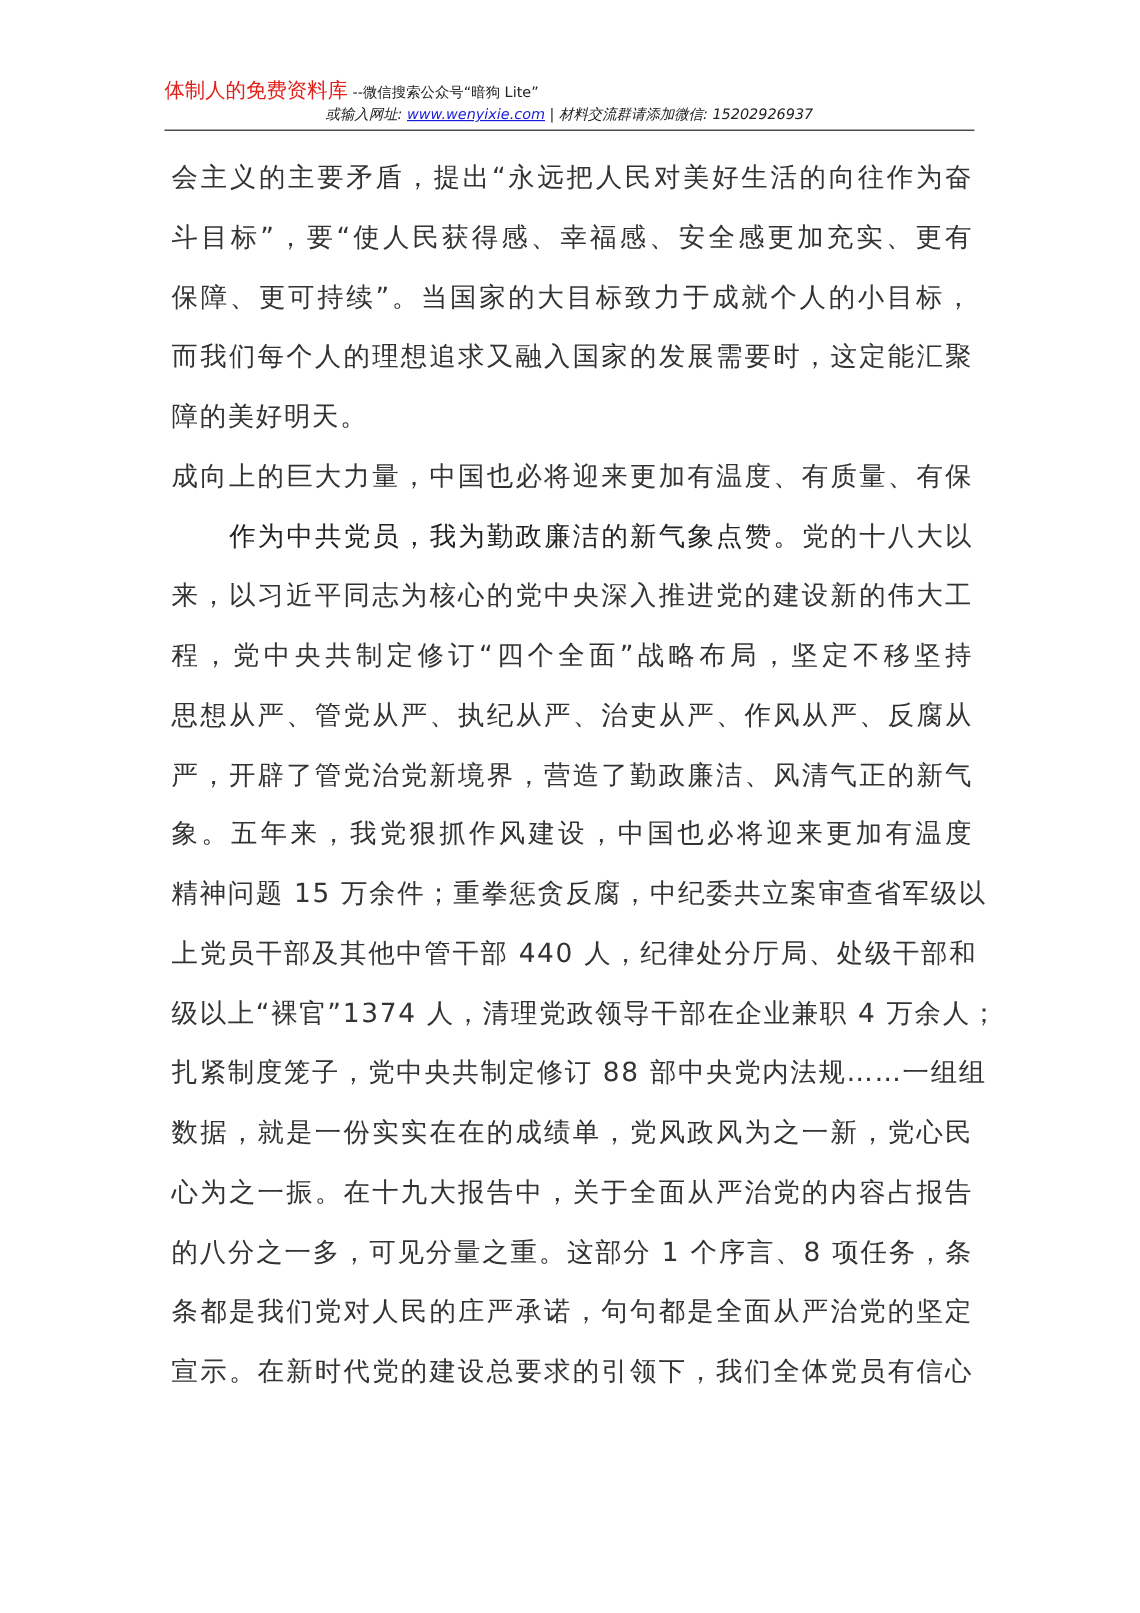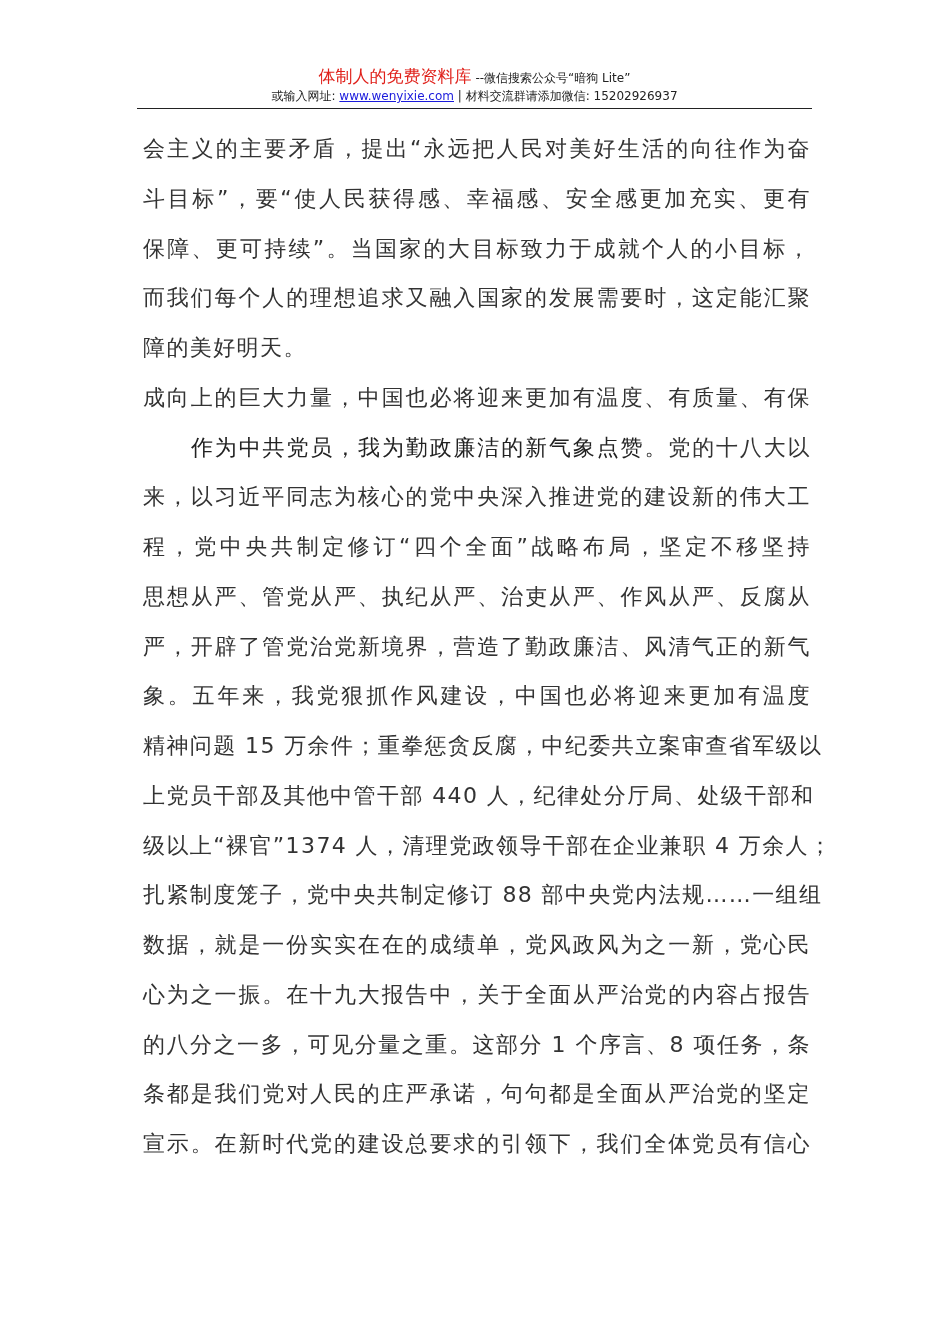--- a/index.html
+++ b/index.html
@@ -1,22 +1,22 @@
 <!DOCTYPE html>
 <html><head>
   <meta charset="utf-8">
   <style>
     html, body { margin: 0; padding: 0; background: #ffffff; }
     body { width: 950px; height: 1344px; position: relative; overflow: hidden;
            font-family: "DejaVu Sans", "Liberation Sans", sans-serif; color: #2b2b2b; }
     .header { position: absolute; left: 137px; top: 66px; width: 675px; }
-    .header-line1 { text-align: center; font-size: 15px; line-height: 20px; white-space: nowrap; }
+    .header-line1 { font-size: 15px; line-height: 20px; white-space: nowrap; }
     .header-line1 .brand { color: #e0211b; font-size: 17px; }
     .header-line1 .sub { color: #222; font-size: 12px; }
-    .header-line2 { text-align: center; font-size: 12px; line-height: 16px; color: #222; white-space: nowrap; }
+    .header-line2 { text-align: center; font-size: 12px; line-height: 16px; color: #222; white-space: nowrap; font-style: italic; }
     .header-line2 a { color: #1a1adc; text-decoration: underline; }
     .header-rule { position: absolute; left: 137px; top: 108px; width: 675px; height: 0; border-top: 1.5px solid #222; }
     .body-text { position: absolute; left: 143px; top: 124px; width: 668px; }
     .line { height: 49.75px; line-height: 49.75px; font-size: 22px; letter-spacing: 1.4px;
             white-space: nowrap; text-align: justify; text-align-last: justify; color: #333; }
     .line.last { text-align-last: left; }
     .line.indent { padding-left: 48px; }
     .bold { font-weight: normal; color: #222; }
   </style>
 </head>

